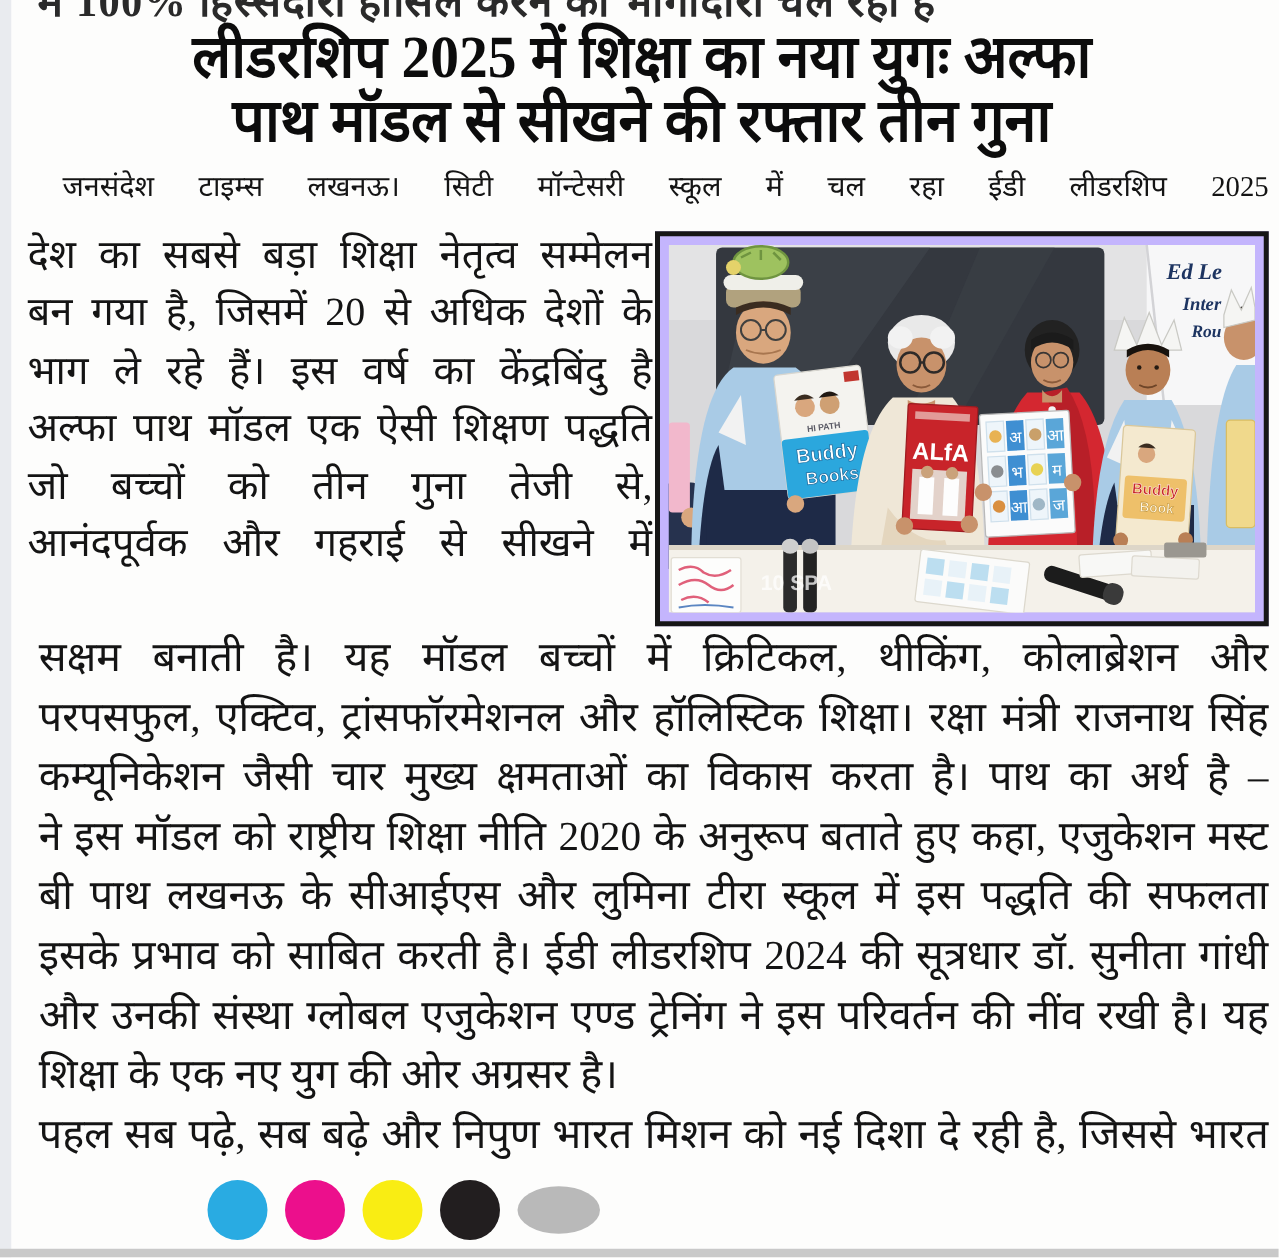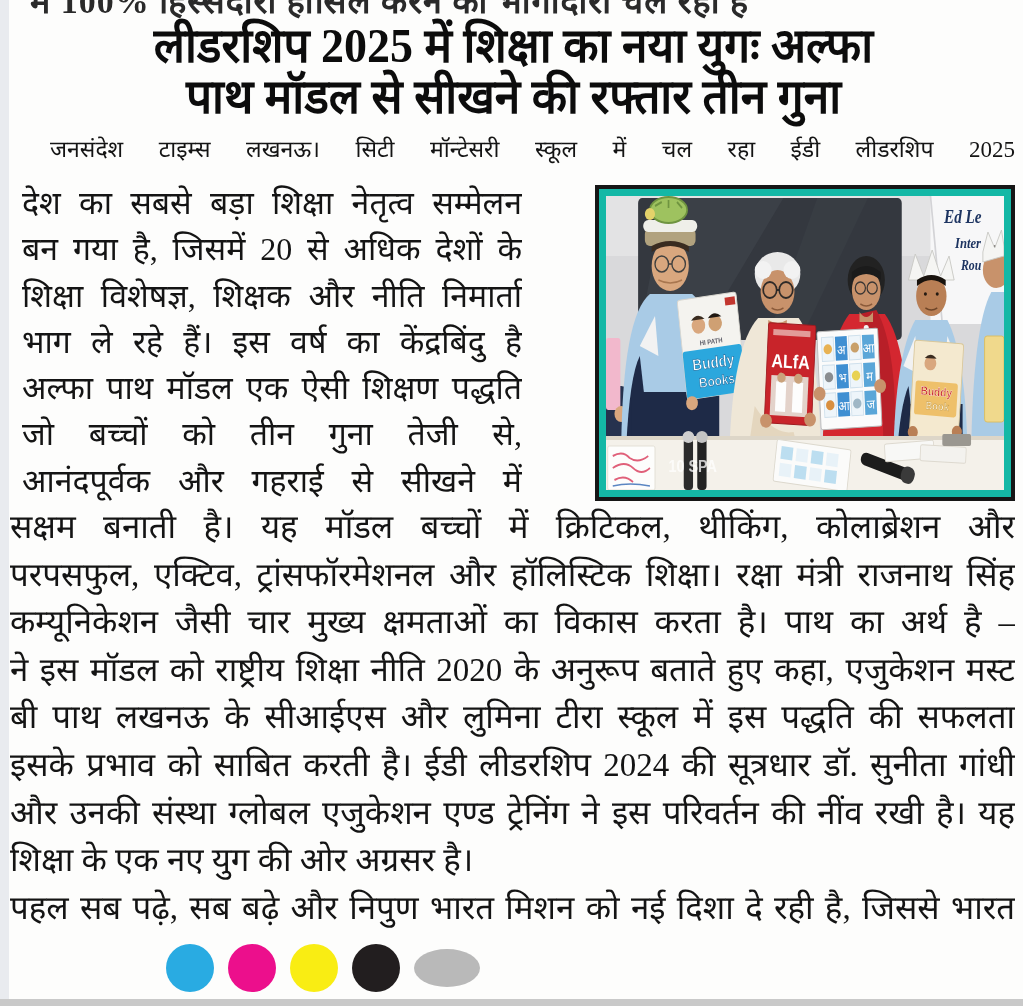--- a/index.html
+++ b/index.html
@@ -16,26 +16,26 @@
        font-size:46px;line-height:49px;font-weight:800;color:#0c0c0c;
        transform:scaleY(1.04);transform-origin:top;}
   .lead{position:absolute;top:126px;left:10px;right:8px;font-size:23px;
        line-height:48px;text-indent:40px;text-align:justify;
        text-align-last:justify;overflow:hidden;height:50px;}
   .two-col{position:absolute;top:180px;left:10px;right:8px;height:324px;}
   .col-left{position:absolute;left:12px;top:0;width:500px;}
   .jline{font-size:32px;line-height:46.3px;text-align:justify;
        text-align-last:justify;overflow:hidden;white-space:nowrap;}
   .jline.noj{text-align-last:left;white-space:normal;}
-  .photo-frame{position:absolute;right:0;top:5px;width:420px;height:316px;
-       border:4px solid #161616;background:#14b8a6;padding:7px;
+  .photo-frame{position:absolute;right:0;top:5px;width:491px;height:316px;
+       border:4px solid #161616;background:#c4b5fd;padding:7px;
        box-sizing:border-box;}
   .photo-frame svg{display:block;width:100%;height:100%;}
   .full-lines{position:absolute;top:504px;left:10px;right:8px;}
-  .full-lines .jline{font-size:33px;line-height:47.6px;}
+  .full-lines .jline{font-size:33px;line-height:47.6px;padding-left:21px;}
   .footer-dots{position:absolute;top:940px;left:166px;display:flex;
        align-items:center;gap:14px;height:56px;}
   .dot{width:48px;height:48px;border-radius:50%;display:inline-block;}
   .dot.flat{width:66px;height:38px;border-radius:50%;}
   .scan-bar{position:absolute;left:0;bottom:0;width:100%;height:7px;
        background:#c9c9c9;}
   svg text{font-family:"Liberation Serif","DejaVu Serif",serif;}
   .banner-txt{fill:#1d3461;font-style:italic;font-weight:700;}
   .book-txt{font-family:"Liberation Sans","DejaVu Sans",sans-serif;
        font-weight:700;}
@@ -55,21 +55,20 @@
     <div>लीडरशिप 2025 में शिक्षा का नया युगः अल्फा</div>
     <div>पाथ मॉडल से सीखने की रफ्तार तीन गुना</div>
   </div>
 
   <div class="lead">जनसंदेश टाइम्स लखनऊ। सिटी मॉन्टेसरी स्कूल में चल रहा ईडी लीडरशिप 2025</div>
 
   <div class="two-col">
     <div class="col-left">
       <div class="jline">देश का सबसे बड़ा शिक्षा नेतृत्व सम्मेलन</div>
       <div class="jline">बन गया है, जिसमें 20 से अधिक देशों के</div>
-      <div class="jline">शिक्षा विशेषज्ञ, शिक्षक और नीति निमार्ता</div>
       <div class="jline">भाग ले रहे हैं। इस वर्ष का केंद्रबिंदु है</div>
       <div class="jline">अल्फा पाथ मॉडल एक ऐसी शिक्षण पद्धति</div>
       <div class="jline">जो बच्चों को तीन गुना तेजी से,</div>
       <div class="jline">आनंदपूर्वक और गहराई से सीखने में</div>
     </div>
 
     <div class="photo-frame">
       <svg viewBox="0 0 471 294" preserveAspectRatio="none">
 
         <rect x="0" y="0" width="471" height="294" fill="#d9d9db"></rect>

